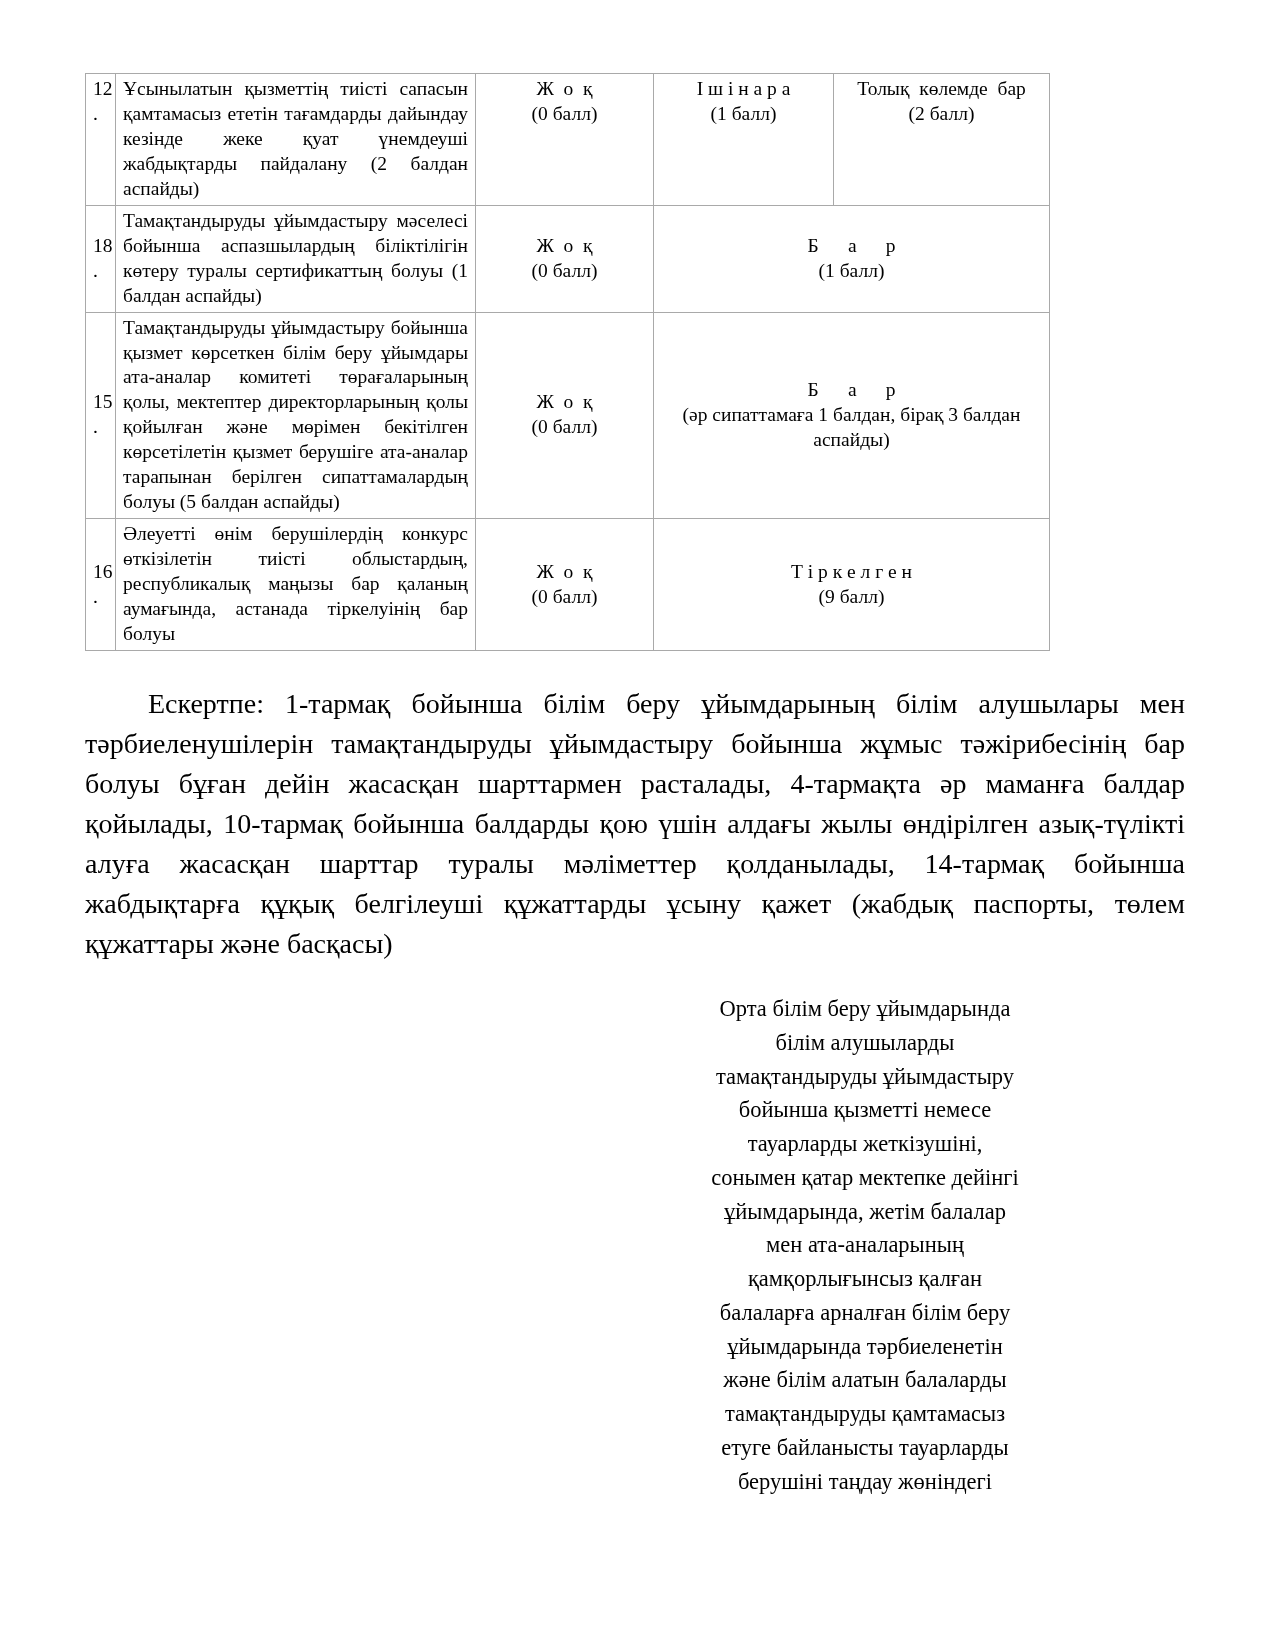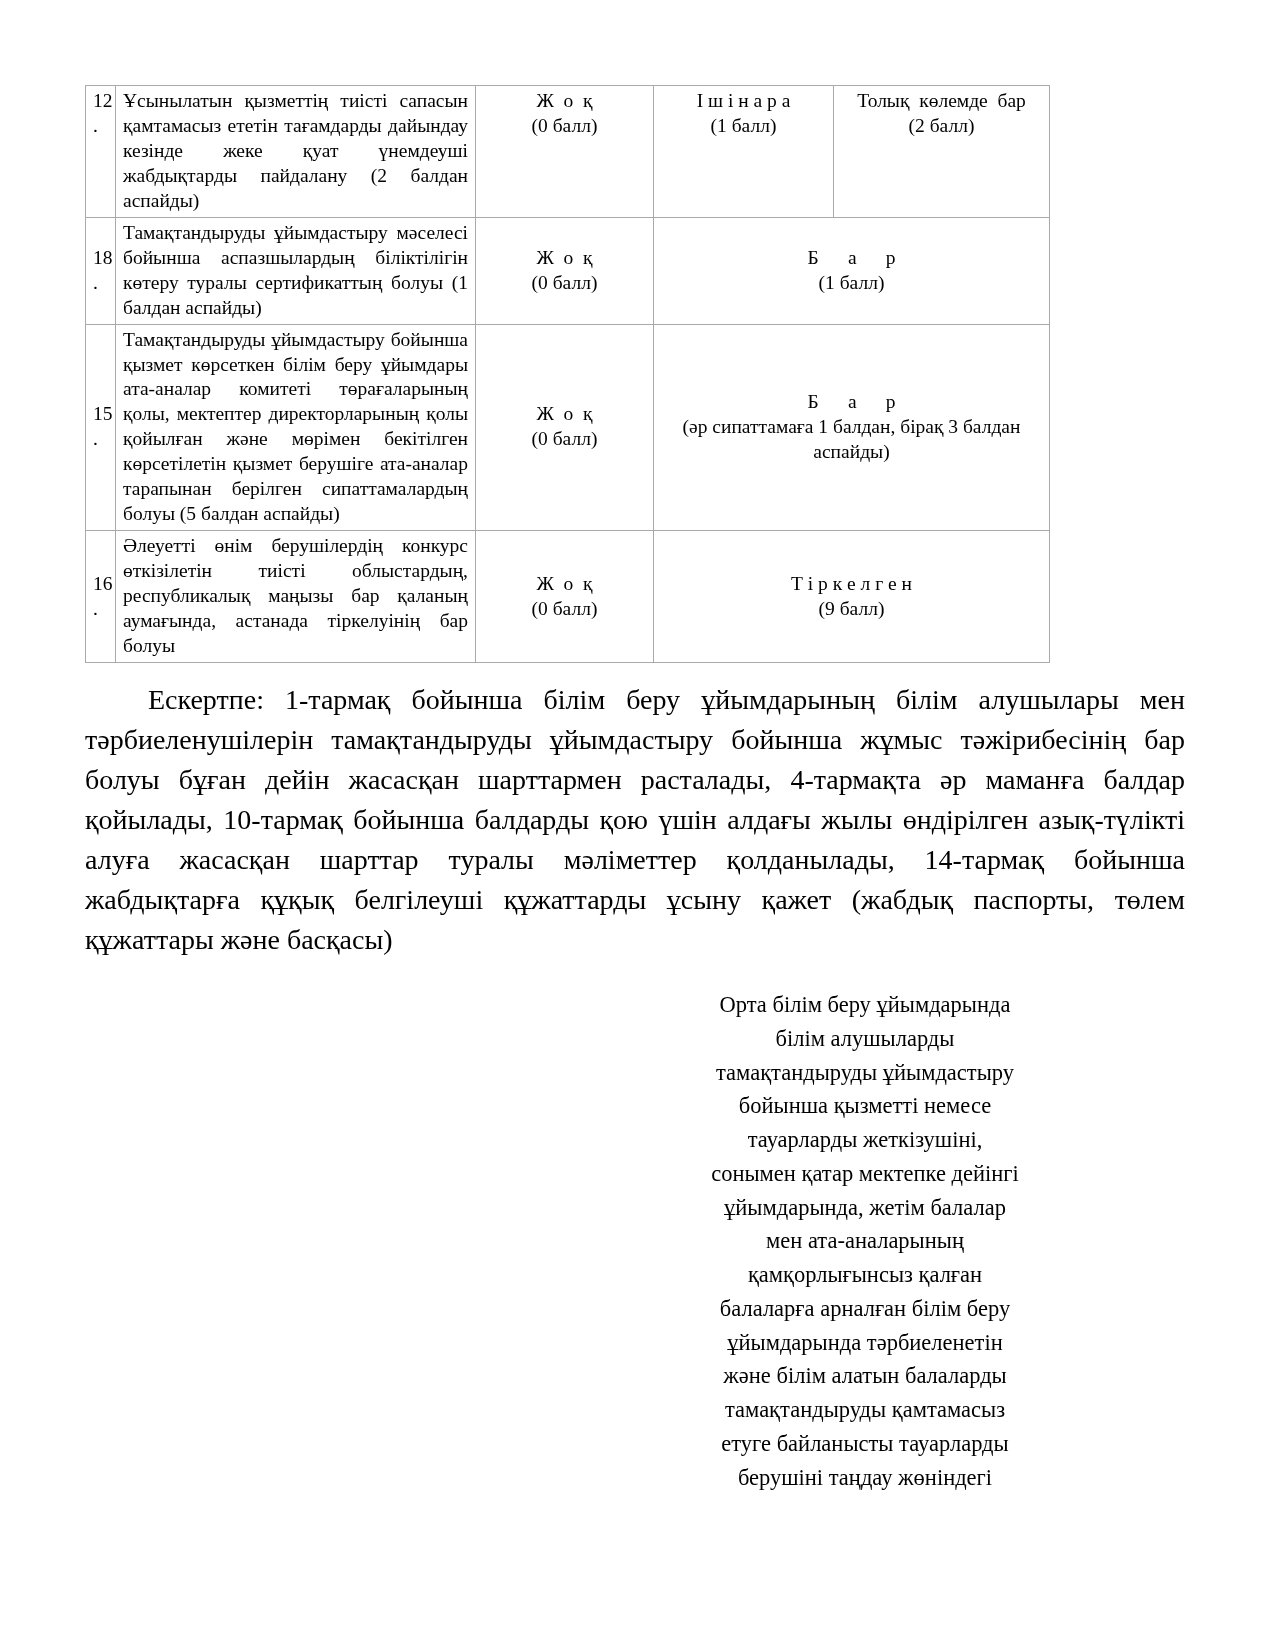--- a/index.html
+++ b/index.html
@@ -18,21 +18,20 @@
     box-sizing: border-box;
     width: 1275px;
     min-height: 1650px;
     padding: 73px 90px 30px 85px;
   }
   
   table.criteria {
     border-collapse: collapse;
     width: 964px;
     table-layout: fixed;
-    margin-top: 12px;
   }
   table.criteria td {
     border: 1px solid #a9a9a9;
     vertical-align: middle;
     padding: 3px 7px;
     font-size: 19.5px;
     line-height: 1.28;
     overflow: hidden;
   }
   tr.align-top td { vertical-align: top; }
@@ -43,21 +42,21 @@
   td.crit {
     text-align: justify;
   }
   td.score {
     white-space: pre-wrap;
     text-align: center;
   }
   
   .note {
     width: 1100px;
-    margin-top: 17px;
+    margin-top: 33px;
     font-size: 28px;
     line-height: 1.43;
     text-align: justify;
     text-indent: 63px;
   }
   
   .closing {
     width: 400px;
     margin: 6px 0 4px 580px;
     text-align: center;

